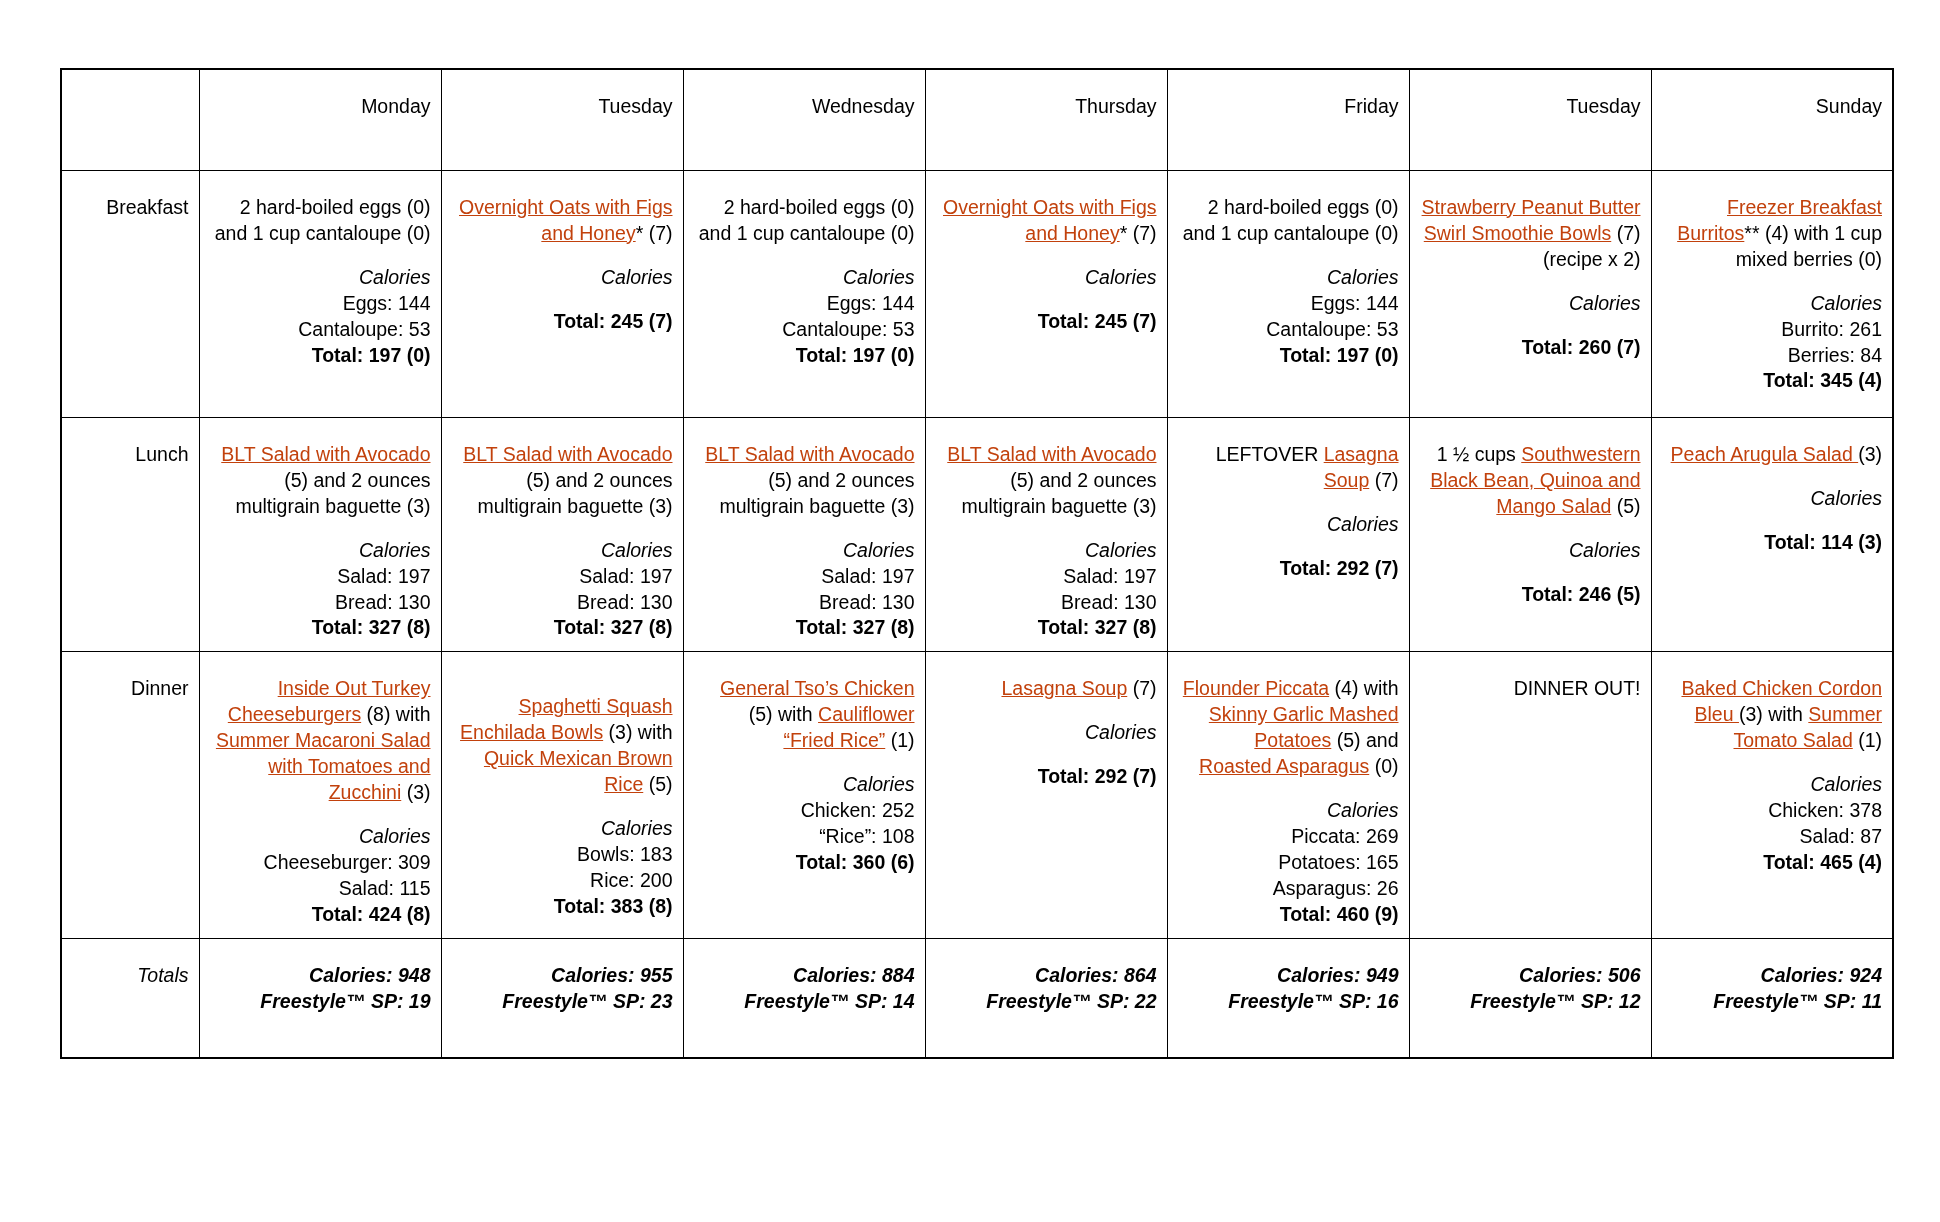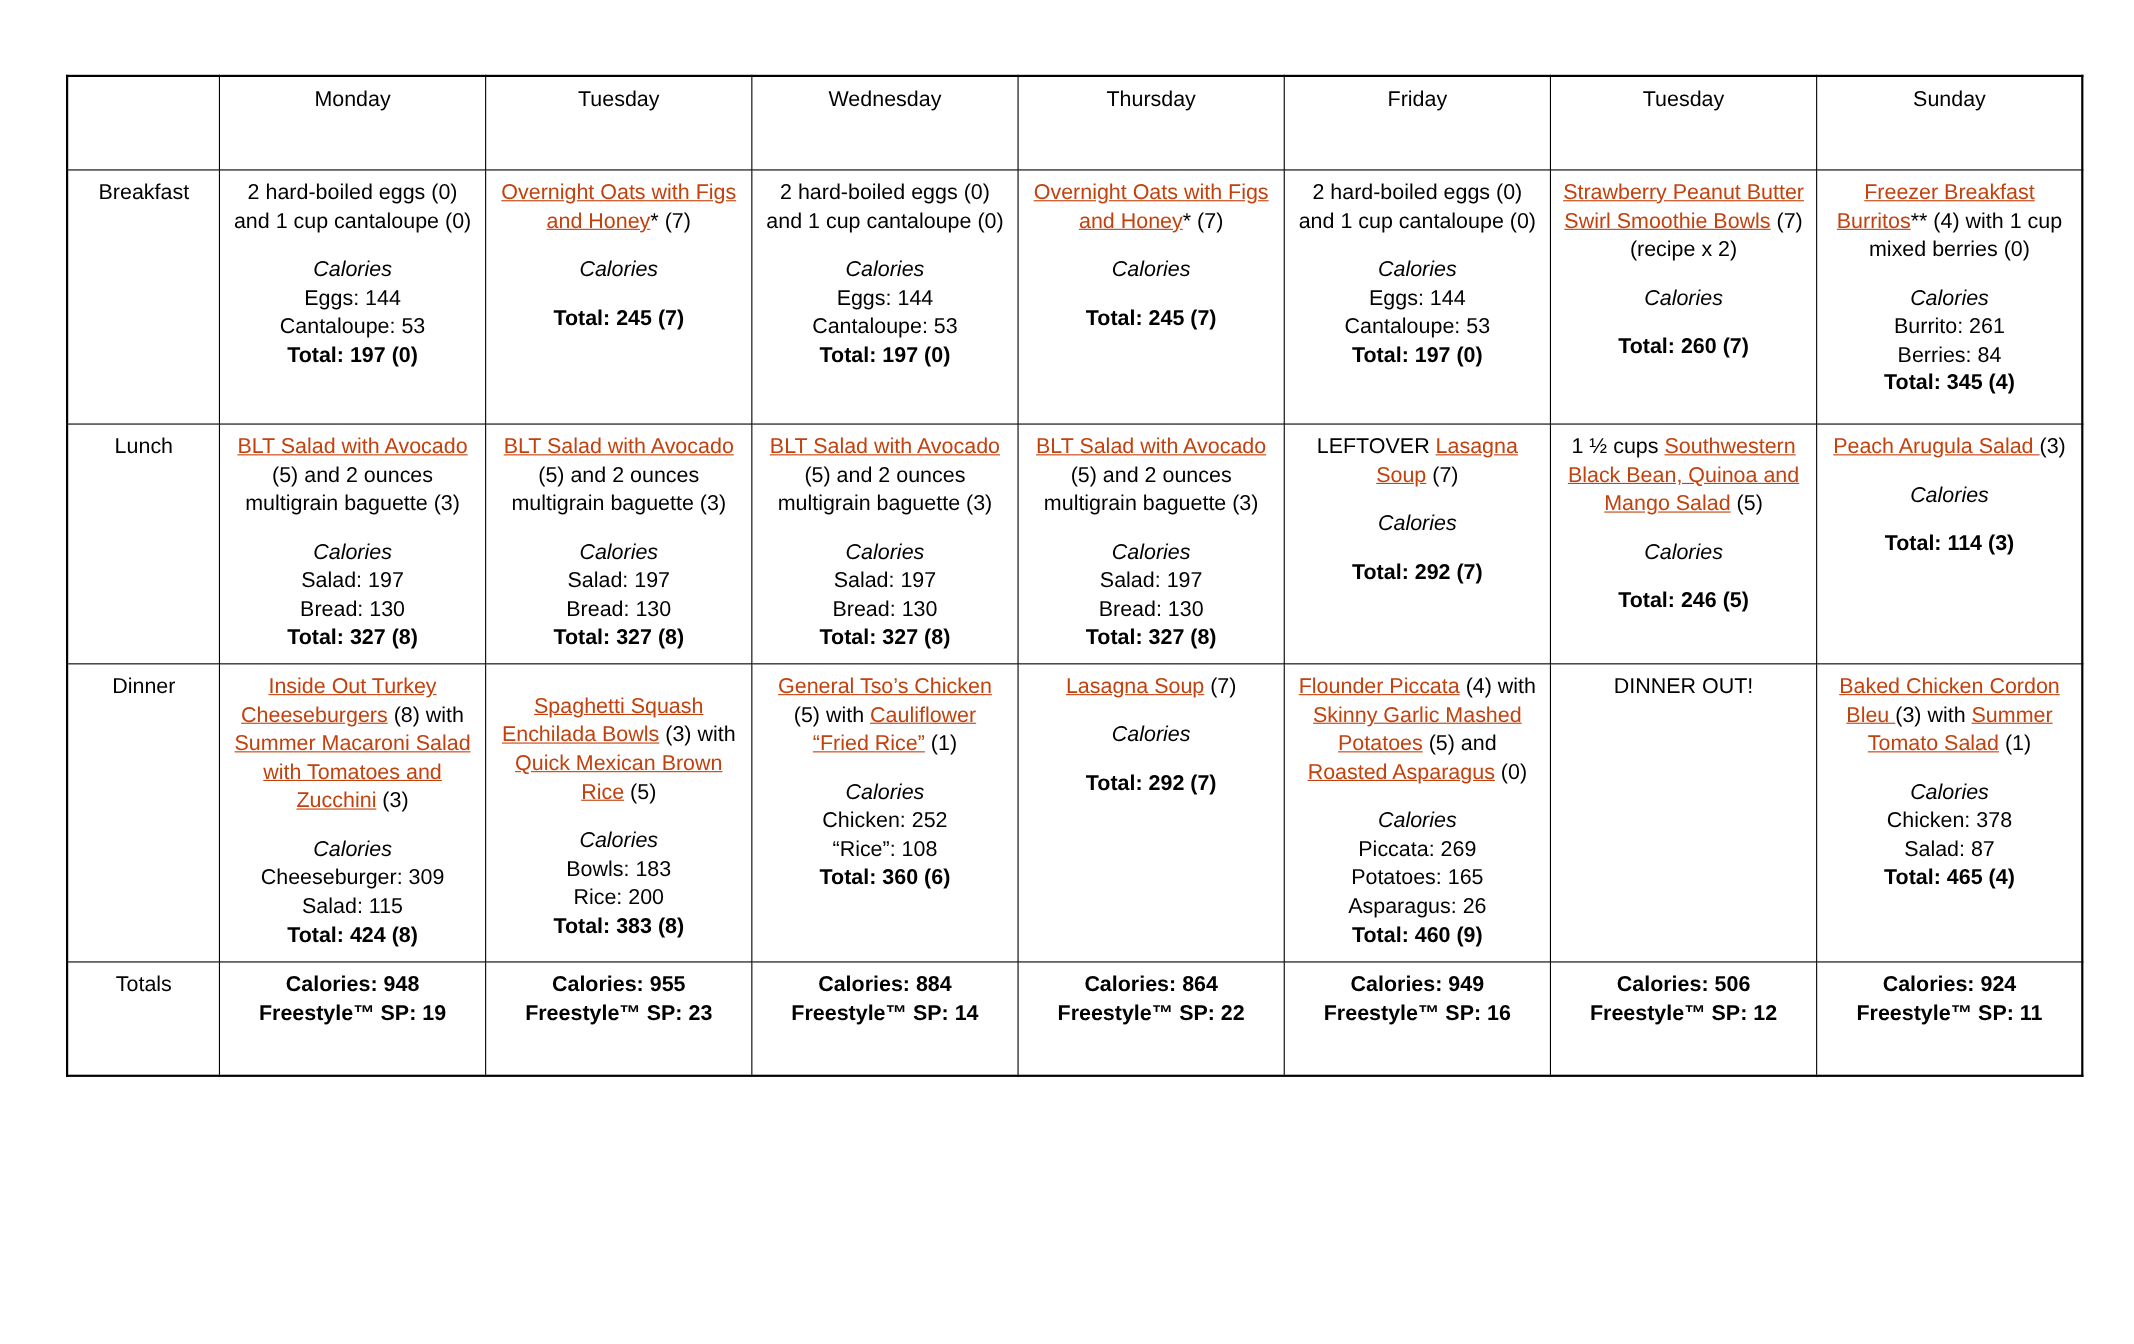--- a/index.html
+++ b/index.html
@@ -30,25 +30,25 @@
   }
   table.plan {
     border-collapse: collapse;
     table-layout: fixed;
     width: 1832px;
     border: 2.5px solid #000;
   }
   table.plan td, table.plan th {
     border: 1.6px solid #000;
     vertical-align: top;
-    padding: 8px 10px 10px 11px;
+    padding: 24px 10px 10px 11px;
     font-size: 19.5px;
     line-height: 1.33;
     font-weight: normal;
-    text-align: center;
+    text-align: right;
     margin-top: 21px;
   }
   
   col.c-label { width: 138px; }
   col.c-day   { width: 242px; }
 
   thead th {
     height: 66px;
     text-align: center;
     font-weight: bold;
@@ -60,21 +60,21 @@
 
   td.rowlabel {
     font-weight: bold;
     font-size: 20px;
     padding-top: 12px;
     white-space: nowrap;
   }
   tr.r-breakfast td { height: 212px; }
   tr.r-lunch td     { height: 186px; }
   tr.r-dinner td    { height: 230px; }
-  tr.r-totals td    { height: 84px; }
+  tr.r-totals td    { height: 84px; font-style: italic; }
   tr.r-notes td     { height: 92px; }
 
   .lnk {
     color: #c2410c;
     text-decoration: underline;
   }
   .ital {
     font-style: italic;
   }
   .bold {

